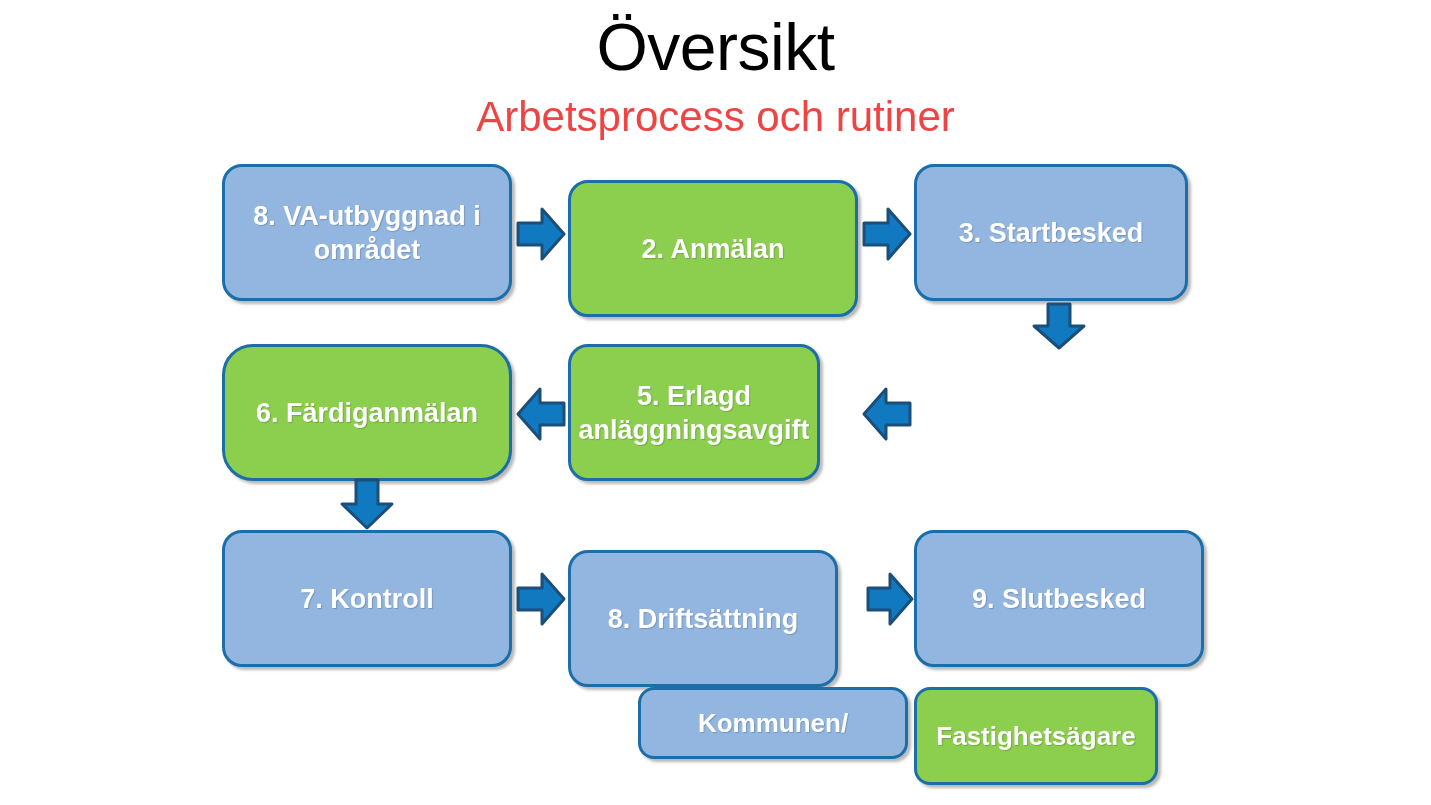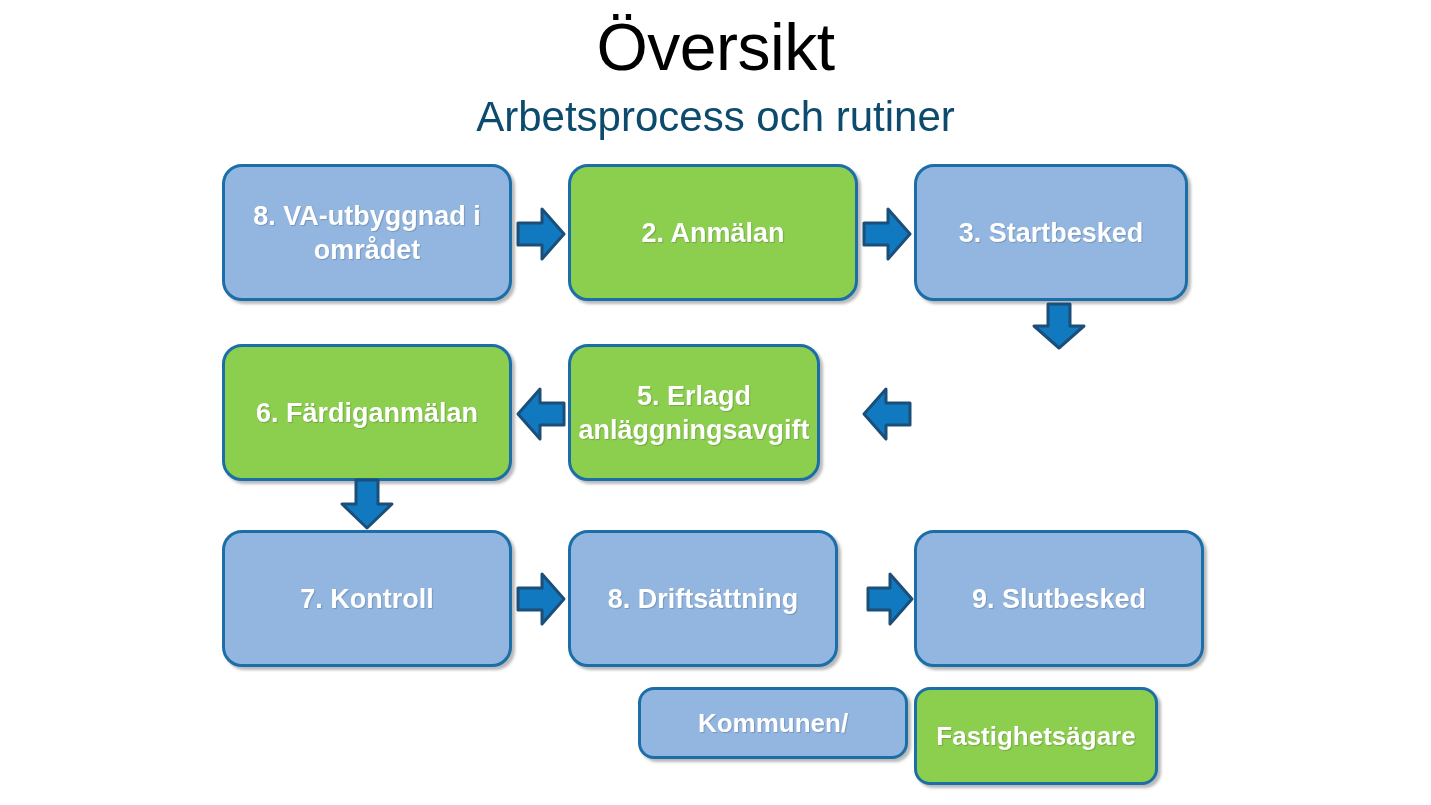--- a/index.html
+++ b/index.html
@@ -35,21 +35,21 @@
     letter-spacing: -0.5px;
   }
   .subtitle {
     position: absolute;
     left: 0;
     top: 92px;
     width: 1431px;
     text-align: center;
     font-size: 42px;
     line-height: 50px;
-    color: #0c4a6e;
+    color: #ef4444;
     font-weight: 400;
   }
 
   
   .node {
     position: absolute;
     box-sizing: border-box;
     border: 3px solid #1B6EA8;
     border-radius: 20px;
     display: flex;
@@ -96,21 +96,21 @@
       <span>området</span>
     </div>
   </div>
 
   <div class="arrow" style="left:516px; top:205px;">
     <svg width="50" height="58" viewBox="0 0 50 58">
       <polygon points="2,18 26,18 26,4 48,29 26,54 26,40 2,40" fill="#1079BF" stroke="#1B4E79" stroke-width="3" stroke-linejoin="round"></polygon>
     </svg>
   </div>
 
-  <div class="node green" style="left:568px; top:164px; width:290px; height:137px;text-align:right;">
+  <div class="node green" style="left:568px; top:180px; width:290px; height:137px;text-align:right;">
     <div>
       <span>2. Anmälan</span>
     </div>
   </div>
 
   <div class="arrow" style="left:862px; top:205px;">
     <svg width="50" height="58" viewBox="0 0 50 58">
       <polygon points="2,18 26,18 26,4 48,29 26,54 26,40 2,40" fill="#1079BF" stroke="#1B4E79" stroke-width="3" stroke-linejoin="round"></polygon>
     </svg>
   </div>
@@ -120,21 +120,21 @@
       <span>3. Startbesked</span>
     </div>
   </div>
 
   <div class="arrow" style="left:1030px; top:302px;">
     <svg width="58" height="48" viewBox="0 0 58 48">
       <polygon points="18,2 40,2 40,24 54,24 29,46 4,24 18,24" fill="#1079BF" stroke="#1B4E79" stroke-width="3" stroke-linejoin="round"></polygon>
     </svg>
   </div>
 
-  <div class="node green" style="left:222px; top:344px; width:290px; height:137px;">
+  <div class="node green" style="left:222px; top:344px; width:290px; height:137px;border-radius:31px;">
     <div>
       <span>6. Färdiganmälan</span>
     </div>
   </div>
 
   <div class="arrow" style="left:516px; top:385px;">
     <svg width="50" height="58" viewBox="0 0 50 58">
       <polygon points="48,18 24,18 24,4 2,29 24,54 24,40 48,40" fill="#1079BF" stroke="#1B4E79" stroke-width="3" stroke-linejoin="round"></polygon>
     </svg>
   </div>
@@ -164,21 +164,21 @@
       <span>7. Kontroll</span>
     </div>
   </div>
 
   <div class="arrow" style="left:516px; top:570px;">
     <svg width="50" height="58" viewBox="0 0 50 58">
       <polygon points="2,18 26,18 26,4 48,29 26,54 26,40 2,40" fill="#1079BF" stroke="#1B4E79" stroke-width="3" stroke-linejoin="round"></polygon>
     </svg>
   </div>
 
-  <div class="node blue" style="left:568px; top:530px; width:270px; height:137px;">
+  <div class="node blue" style="left:568px; top:550px; width:270px; height:137px;">
     <div>
       <span>8. Driftsättning</span>
     </div>
   </div>
 
   <div class="arrow" style="left:866px; top:570px;">
     <svg width="48" height="58" viewBox="0 0 48 58">
       <polygon points="2,18 24,18 24,4 46,29 24,54 24,40 2,40" fill="#1079BF" stroke="#1B4E79" stroke-width="3" stroke-linejoin="round"></polygon>
     </svg>
   </div>

